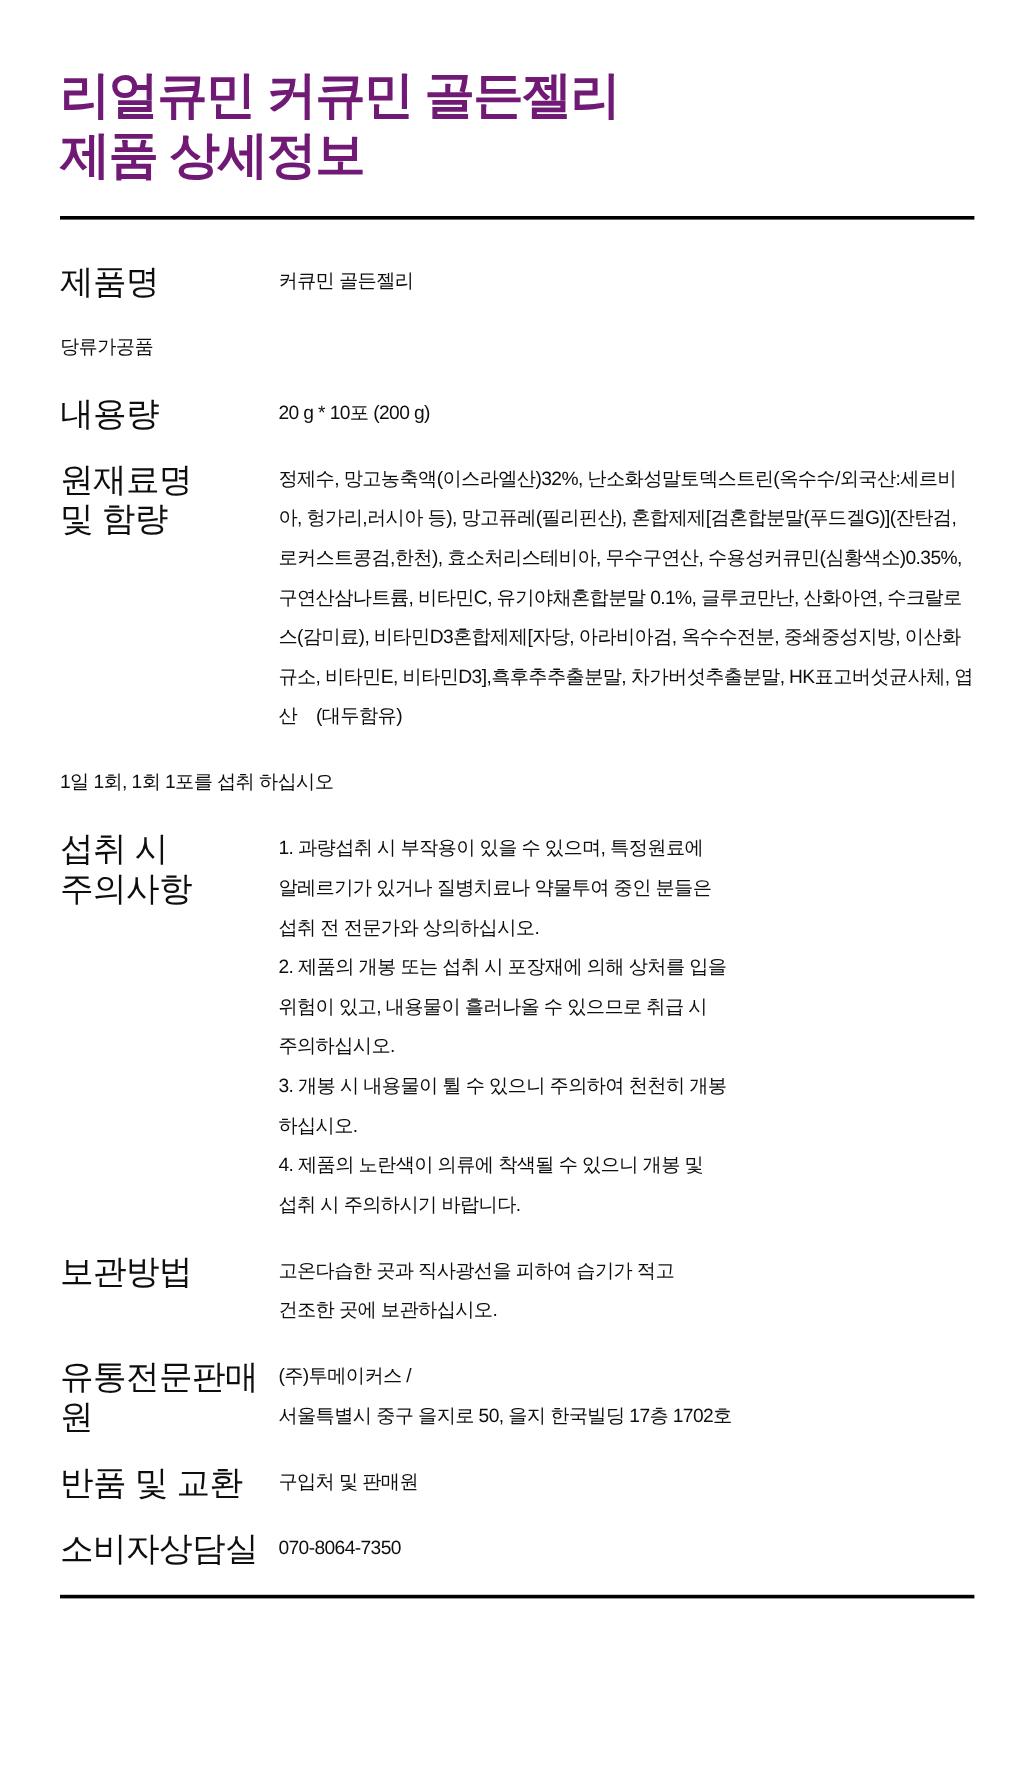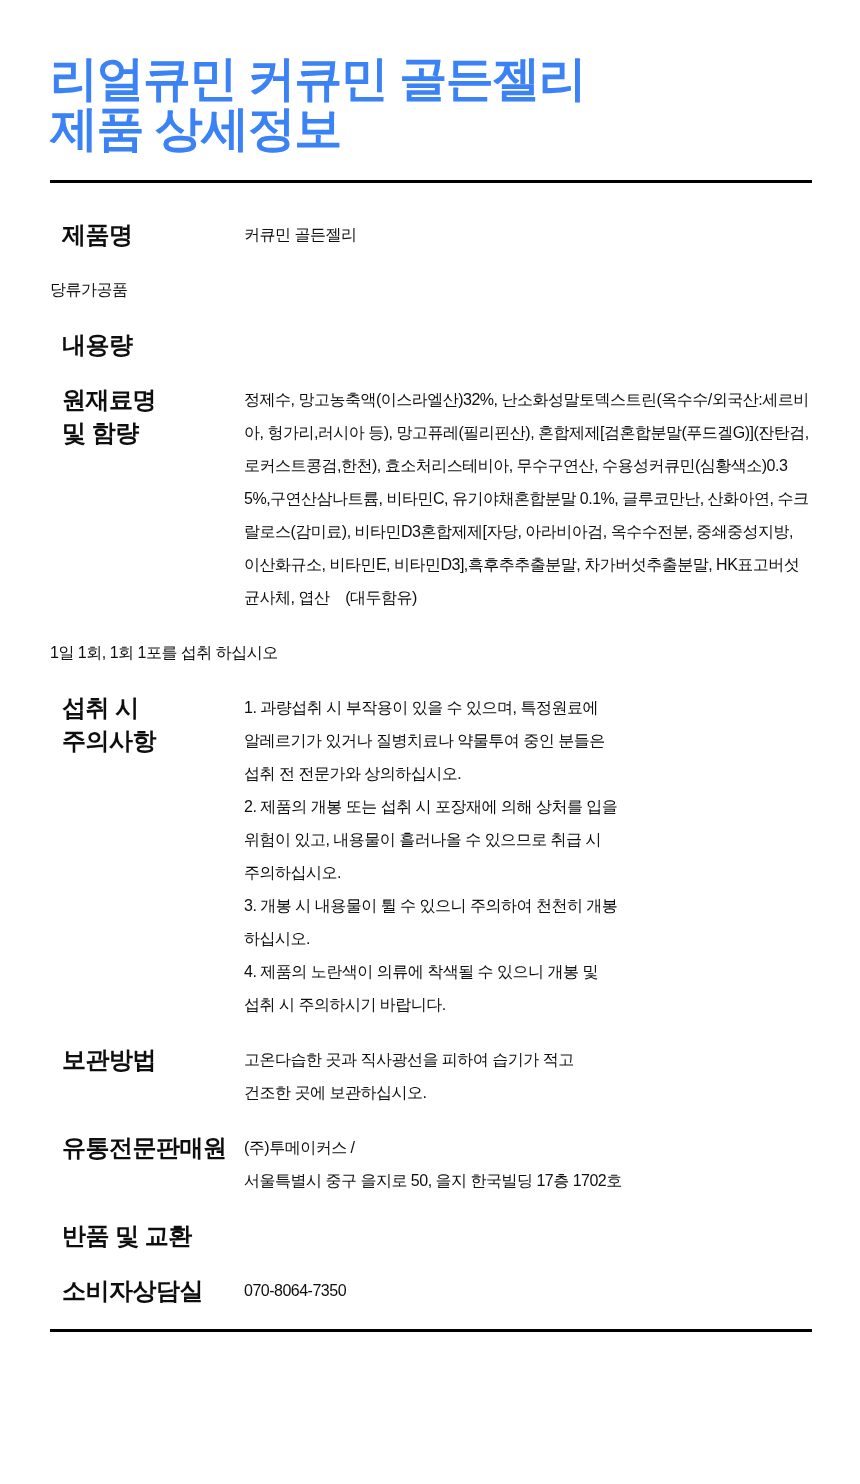--- a/index.html
+++ b/index.html
@@ -10,50 +10,49 @@
     background: #ffffff;
     color: #0e0e0e;
     font-family: "Liberation Sans", sans-serif;
     overflow: hidden;
   }
   .page {
     padding: 54px 48px 0 50px;
   }
   .title {
     margin: 0 0 26px 0;
-    font-size: 48px;
+    font-size: 42px;
     line-height: 50px;
     font-weight: 800;
     letter-spacing: -1.5px;
-    color: #3b82f6;
+    color: #701a75;
     white-space: pre-line;
   }
   .divider {
     border: none;
     border-top: 3px solid #000000;
     margin: 0;
     width: 100%;
   }
   .rows {
     margin-top: 35px;
   }
   .row {
     display: flex;
     align-items: flex-start;
     margin-bottom: 22px;
   }
   .row-label {
     flex: 0 0 182px;
     width: 182px;
-    font-size: 24px;
+    font-size: 28px;
     line-height: 33px;
-    font-weight: 700;
+    font-weight: 400;
     letter-spacing: -0.5px;
     white-space: pre-line;
-    margin-left: 12px;
   }
   .row-value {
     flex: 1 1 auto;
     font-size: 16px;
     line-height: 33px;
     font-weight: 500;
     letter-spacing: -0.5px;
     white-space: pre-wrap;
     word-break: break-all;
   }
@@ -77,20 +76,21 @@
       <div class="row-label">제품명</div>
       <div class="row-value">커큐민 골든젤리</div>
     </div>
 
     <div class="row">
       <div class="row-value">당류가공품</div>
     </div>
 
     <div class="row">
       <div class="row-label">내용량</div>
+      <div class="row-value">20 g * 10포 (200 g)</div>
     </div>
 
     <div class="row">
       <div class="row-label">원재료명
 및 함량</div>
       <div class="row-value">정제수, 망고농축액(이스라엘산)32%, 난소화성말토덱스트린(옥수수/외국산:세르비아, 헝가리,러시아 등), 망고퓨레(필리핀산), 혼합제제[검혼합분말(푸드겔G)](잔탄검, 로커스트콩검,한천), 효소처리스테비아, 무수구연산, 수용성커큐민(심황색소)0.35%,구연산삼나트륨, 비타민C, 유기야채혼합분말 0.1%, 글루코만난, 산화아연, 수크랄로스(감미료), 비타민D3혼합제제[자당, 아라비아검, 옥수수전분, 중쇄중성지방, 이산화규소, 비타민E, 비타민D3],흑후추추출분말, 차가버섯추출분말, HK표고버섯균사체, 엽산    (대두함유)</div>
     </div>
 
     <div class="row">
       <div class="row-value">1일 1회, 1회 1포를 섭취 하십시오</div>
@@ -118,20 +118,21 @@
     </div>
 
     <div class="row">
       <div class="row-label">유통전문판매원</div>
       <div class="row-value">(주)투메이커스 /
 서울특별시 중구 을지로 50, 을지 한국빌딩 17층 1702호</div>
     </div>
 
     <div class="row">
       <div class="row-label">반품 및 교환</div>
+      <div class="row-value">구입처 및 판매원</div>
     </div>
 
     <div class="row">
       <div class="row-label">소비자상담실</div>
       <div class="row-value">070-8064-7350</div>
     </div>
 
   </div>
 
   <hr class="divider bottom-divider">

